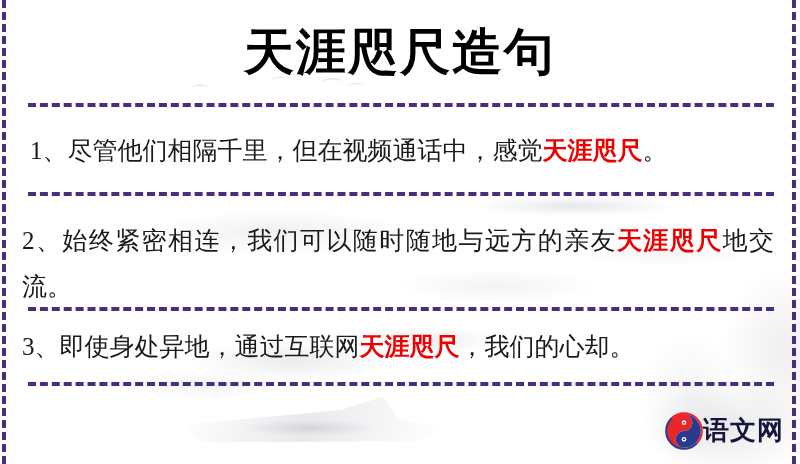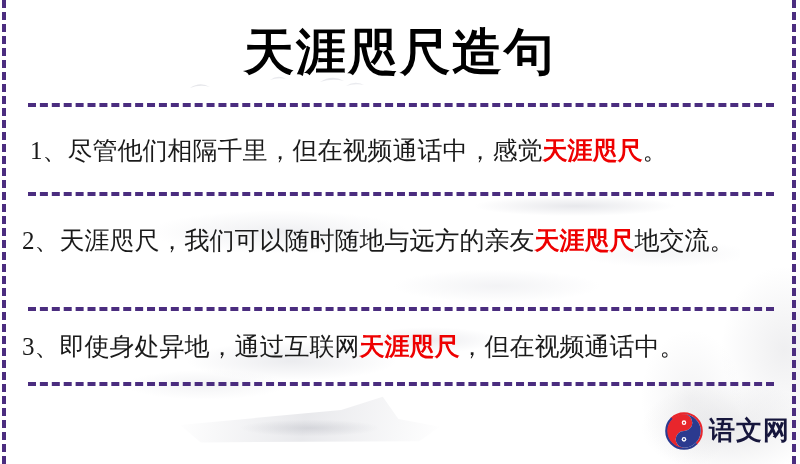--- a/index.html
+++ b/index.html
@@ -141,21 +141,20 @@
     font-weight: bold;
   }
 
   
   .logo {
     position: absolute;
     left: 665px;
     top: 412px;
     display: flex;
     align-items: center;
-    gap: 6px;
     z-index: 4;
   }
   .logo-mark {
     width: 38px;
     height: 38px;
     flex: 0 0 38px;
   }
   .logo-text {
     font-size: 26px;
     line-height: 28px;
@@ -192,25 +191,25 @@
   <div class="hr-dash" style="top:307px;"></div>
   <div class="hr-dash" style="top:382px;"></div>
 
   <div class="title">天涯咫尺造句</div>
 
   <div class="sentence s1">
     <span>1、</span><span>尽管他们相隔千里，但在视频通话中，感觉</span><span class="kw">天涯咫尺</span><span>。</span>
   </div>
 
   <div class="sentence s2">
-    <span>2、</span><span>天涯咫尺，我们可以随时随地与远方的亲友</span><span class="kw">天涯咫尺</span><span>地交流。</span>
+    <span>2、</span><span>始终紧密相连，我们可以随时随地与远方的亲友</span><span class="kw">天涯咫尺</span><span>地交流。</span>
   </div>
 
   <div class="sentence s3">
-    <span>3、</span><span>即使身处异地，通过互联网</span><span class="kw">天涯咫尺</span><span>，但在视频通话中。</span>
+    <span>3、</span><span>即使身处异地，通过互联网</span><span class="kw">天涯咫尺</span><span>，我们的心却。</span>
   </div>
 
   <div class="logo">
     <svg class="logo-mark" viewBox="0 0 100 100">
       <circle cx="50" cy="50" r="46" fill="none" stroke="#e8262c" stroke-width="7" stroke-dasharray="145 145" transform="rotate(-135 50 50)"></circle>
       <circle cx="50" cy="50" r="46" fill="none" stroke="#2b3a8f" stroke-width="7" stroke-dasharray="145 145" transform="rotate(45 50 50)"></circle>
       <path d="M50 6 A44 44 0 0 1 50 94 A22 22 0 0 1 50 50 A22 22 0 0 0 50 6 Z" fill="#ffffff"></path>
       <path d="M50 6 A22 22 0 0 1 50 50 A22 22 0 0 0 50 94 A44 44 0 0 1 50 6 Z" fill="#e8262c"></path>
       <path d="M50 94 A22 22 0 0 1 50 50 A22 22 0 0 0 50 6 A44 44 0 0 1 50 94 Z" fill="#2b3a8f"></path>
       <circle cx="50" cy="28" r="6" fill="#ffffff"></circle>

